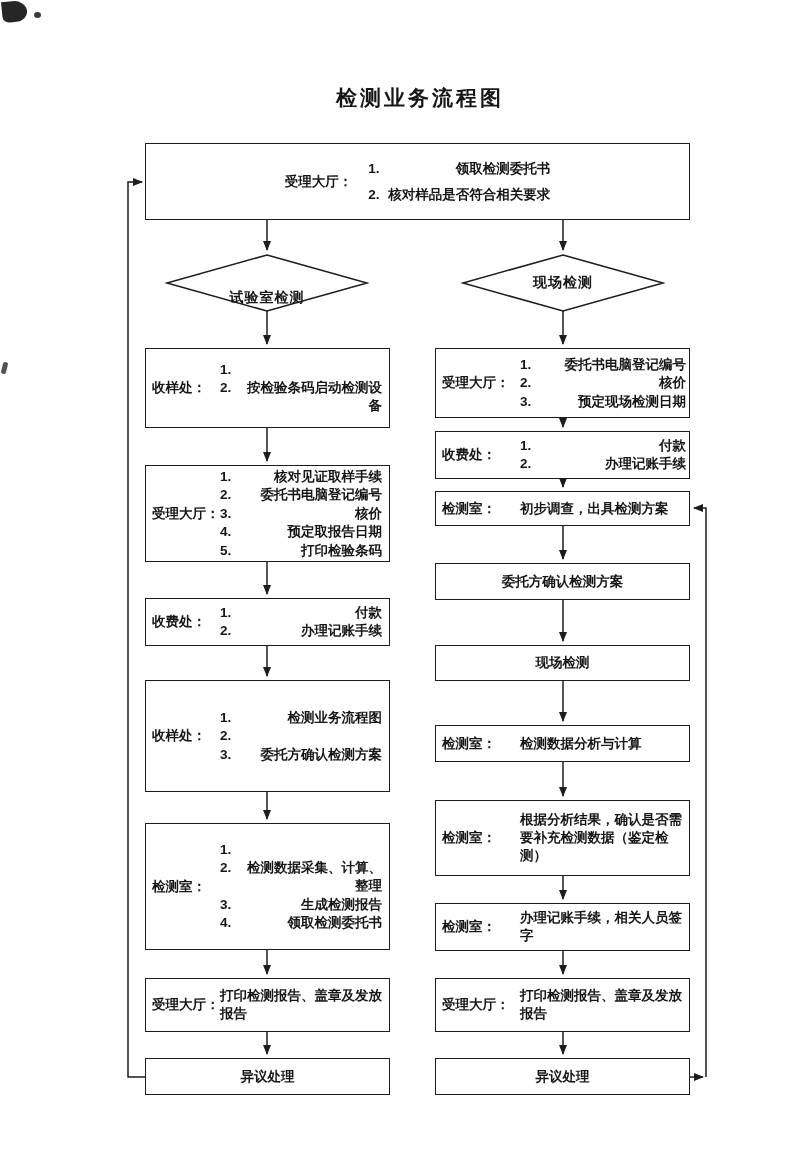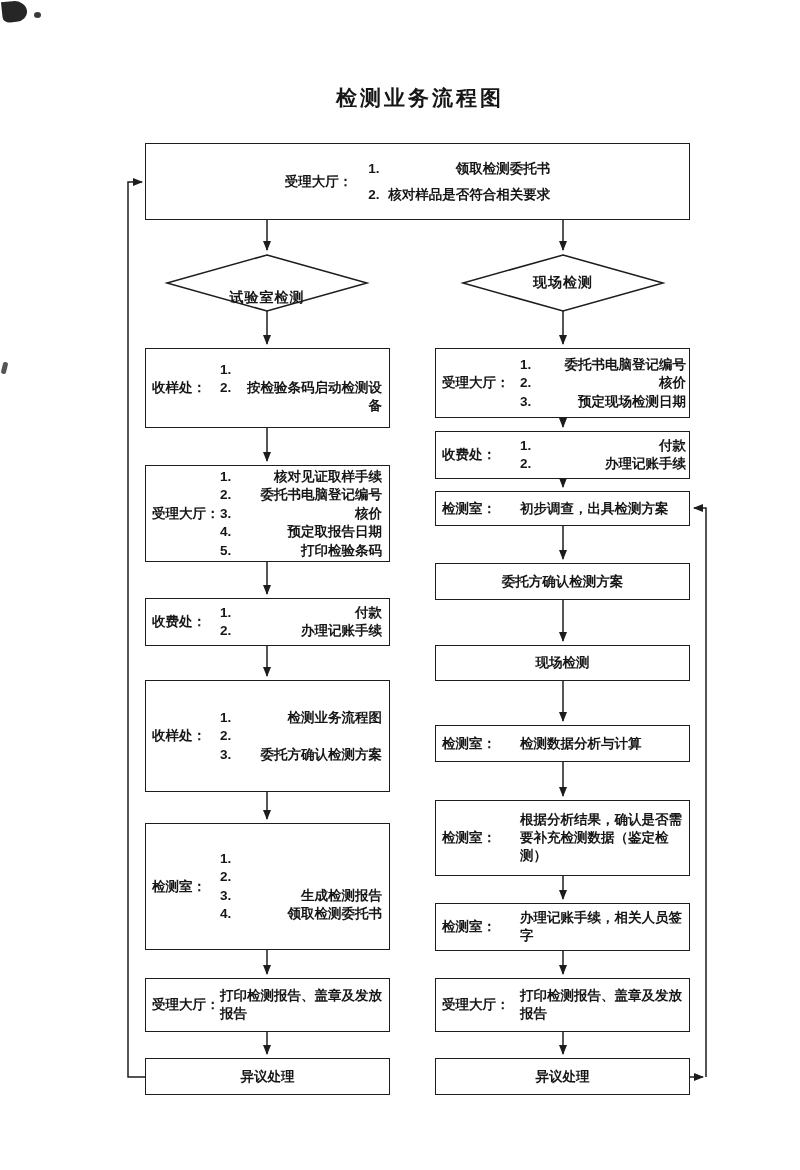--- a/index.html
+++ b/index.html
@@ -188,20 +188,21 @@
   </div>
 
   <div class="node" style="left:145px;top:823px;width:245px;height:127px">
     <div class="node-label lab-l">检测室：</div>
     <div class="node-body body-l">
       <div class="item">
         <span class="num">1.</span>
       </div>
       <div class="item">
         <span class="num">2.</span>
+        <span class="txt">检测数据采集、计算、整理</span>
       </div>
       <div class="item">
         <span class="num">3.</span>
         <span class="txt">生成检测报告</span>
       </div>
       <div class="item">
         <span class="num">4.</span>
         <span class="txt">领取检测委托书</span>
       </div>
     </div>

